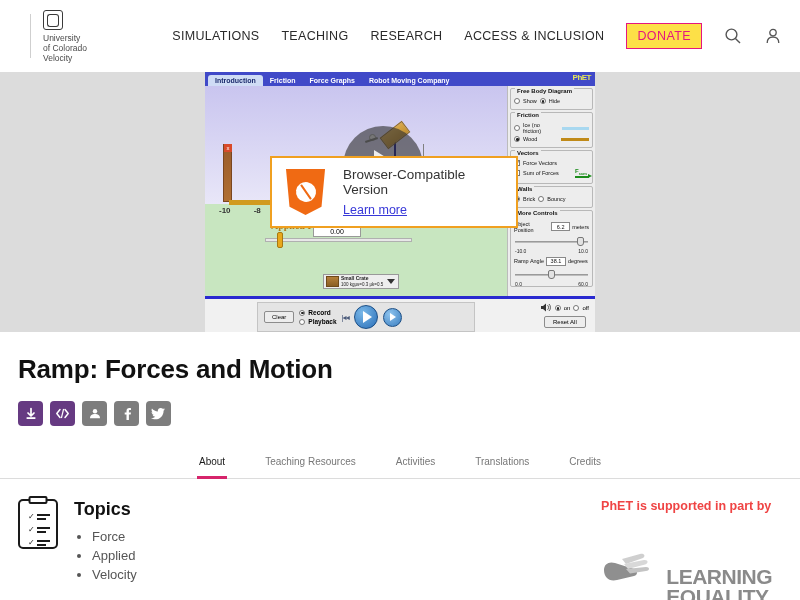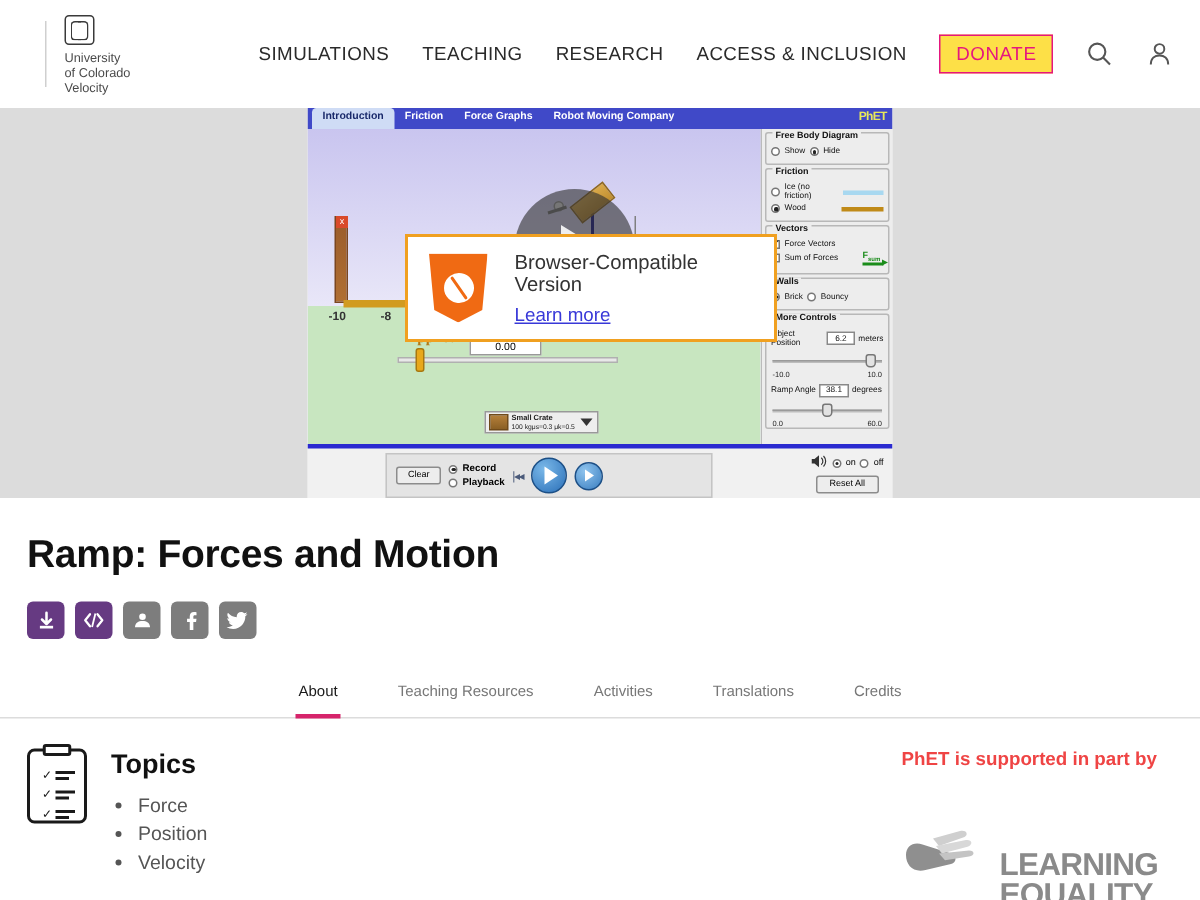--- a/index.html
+++ b/index.html
@@ -119,20 +119,21 @@
     left: 205px; top: 0;
     width: 390px; height: 260px;
     background: #f1f1f1;
     overflow: hidden;
   }
   .sim-tabs {
     position: relative;
     height: 14px;
     background: #4049c8;
     display: flex;
+    align-items: flex-end;
     padding-left: 3px;
   }
   .sim-tab {
     font-size: 7px;
     font-weight: bold;
     color: #ffffff;
     padding: 2px 7px 2px 7px;
     border-radius: 3px 3px 0 0;
     white-space: nowrap;
     cursor: pointer;
@@ -1009,21 +1010,21 @@
         <span class="clip-bars">
             <span class="clip-bar"></span>
             <span class="clip-bar short"></span>
           </span>
       </div>
     </div>
     <div>
       <div class="topics-title">Topics</div>
       <ul class="topics-list">
         <li>Force</li>
-        <li>Position</li>
+        <li>Applied</li>
         <li>Velocity</li>
       </ul>
     </div>
   </div>
 
   <div class="sponsor-block">
     <div class="sponsor-label">PhET is supported in part by</div>
     <div class="le-logo">
       <svg width="58" height="42" viewBox="0 0 58 42">
         <path d="M4 20 C4 14 9 11 15 13 L34 19 C38 20.5 38 25 34 26 L17 30 C9 32 4 27 4 20 z" fill="#8f8f8f"></path>

